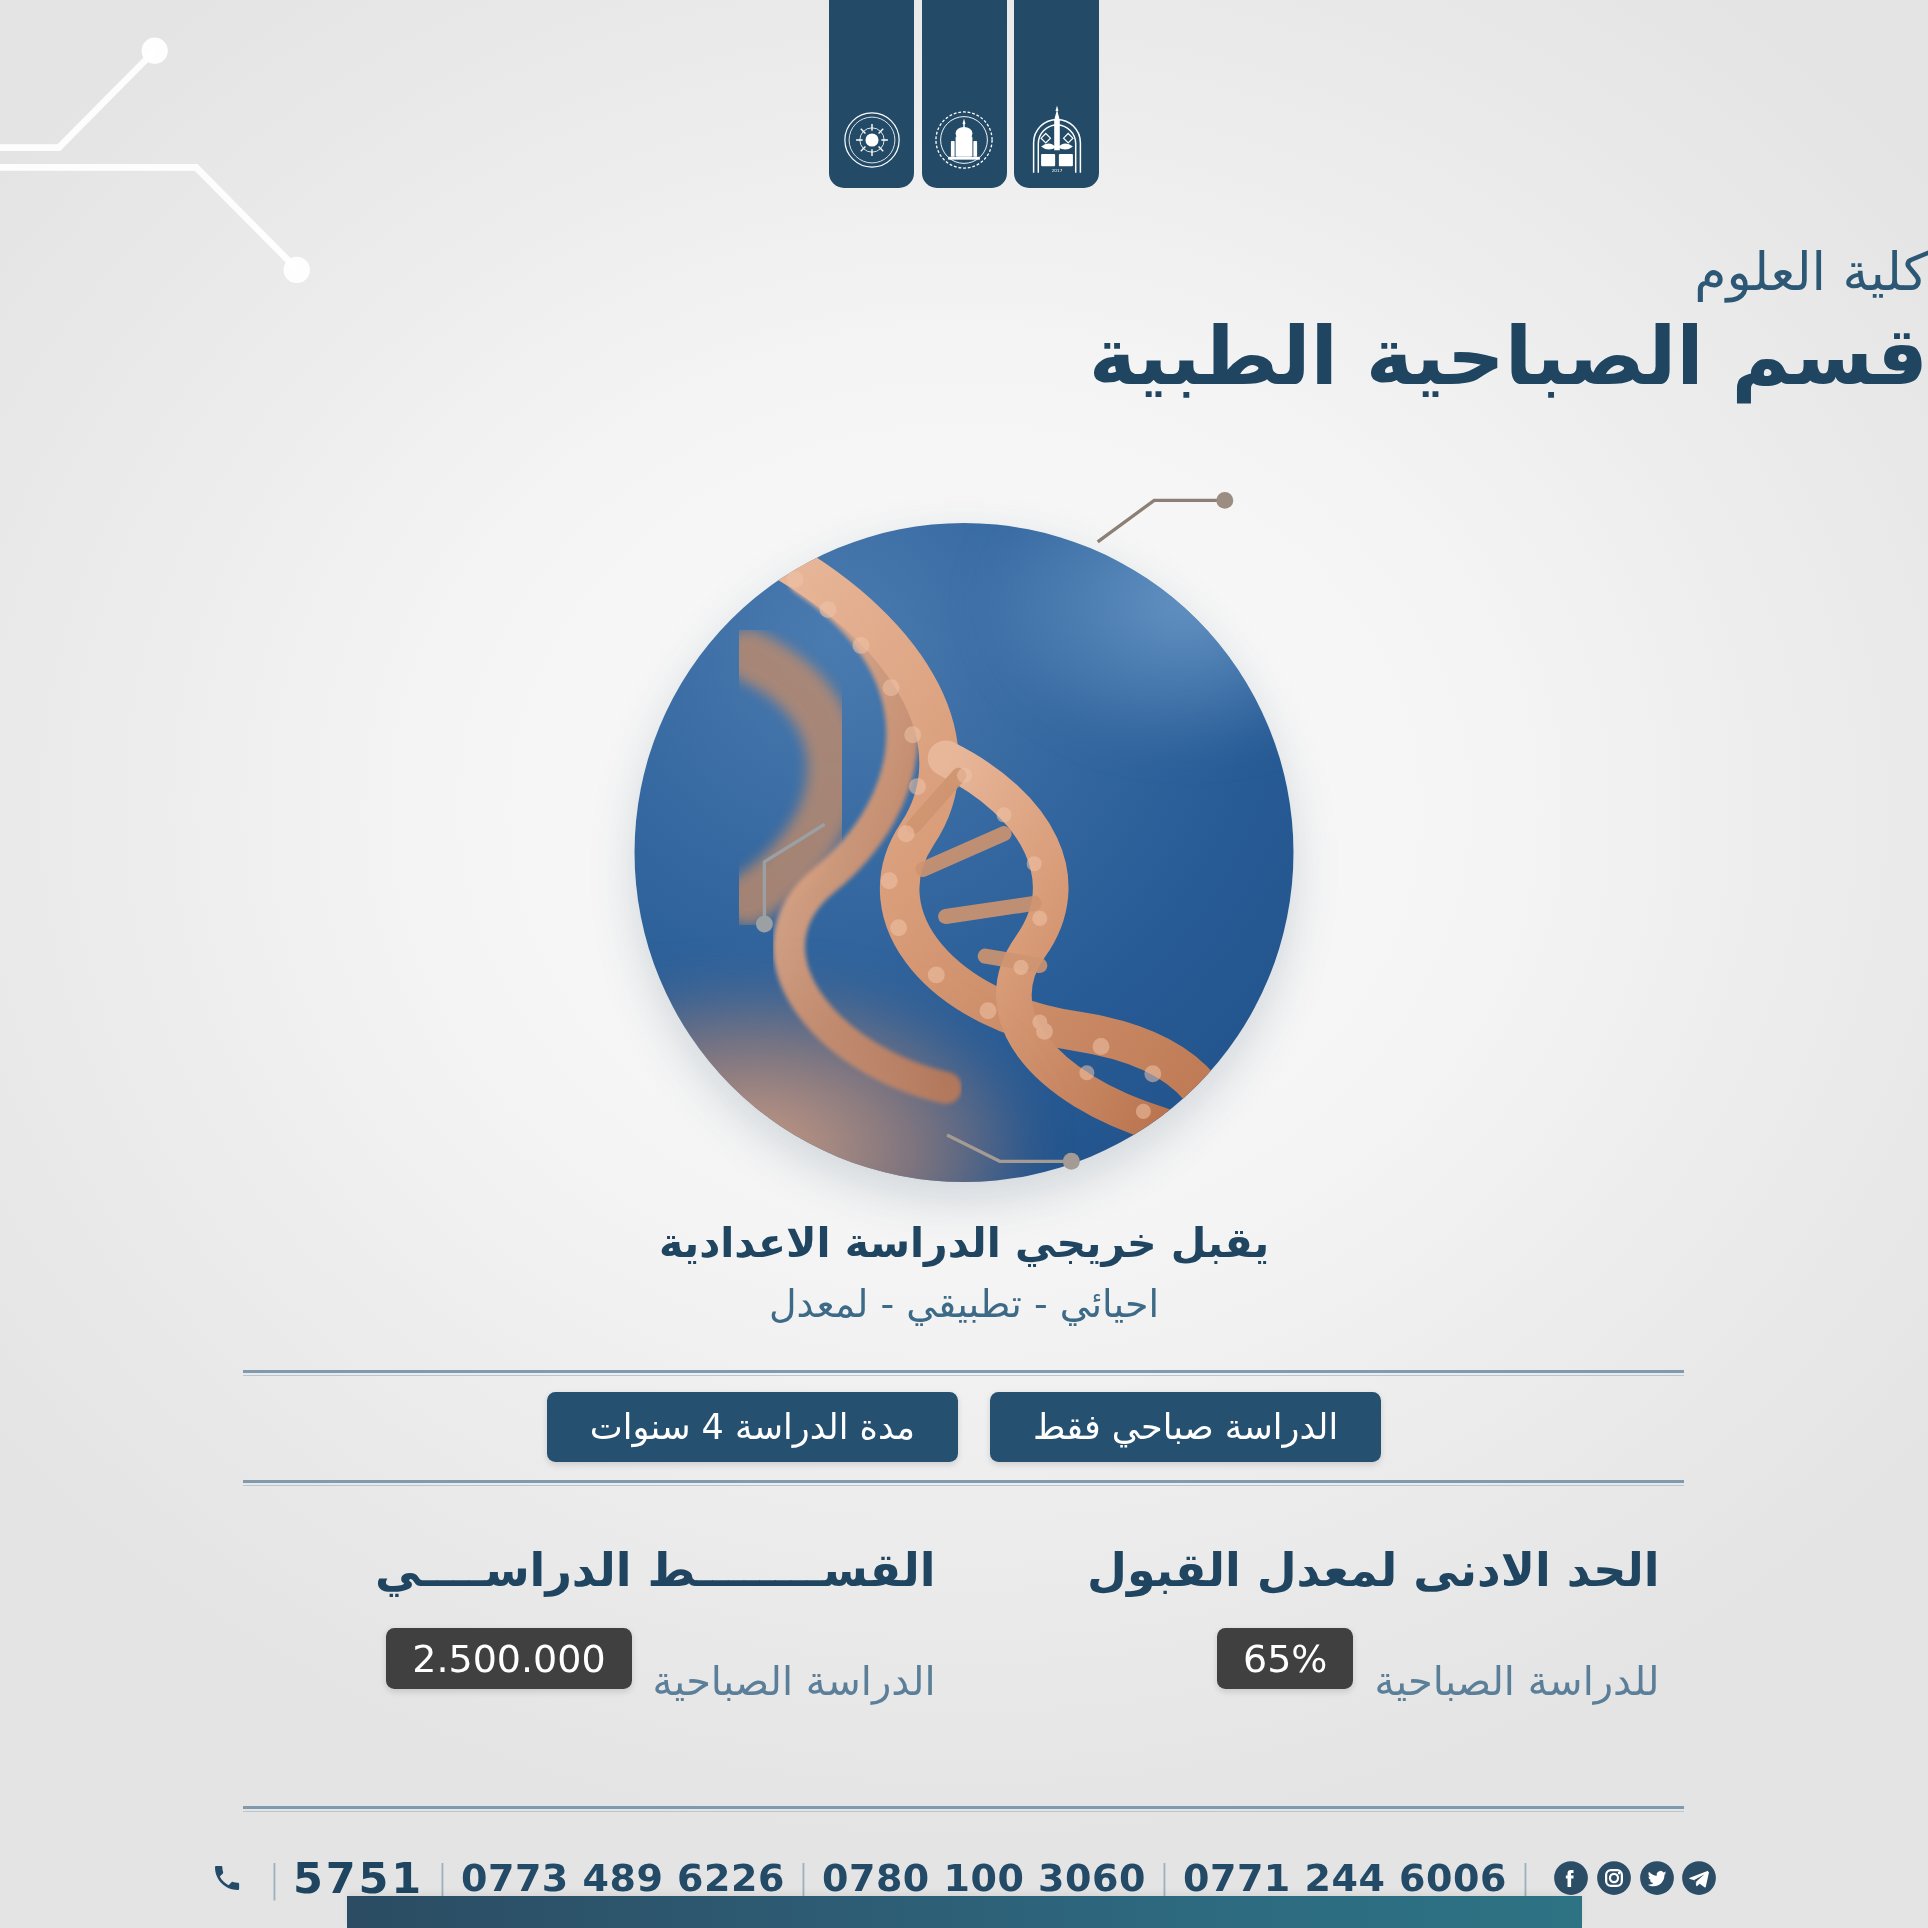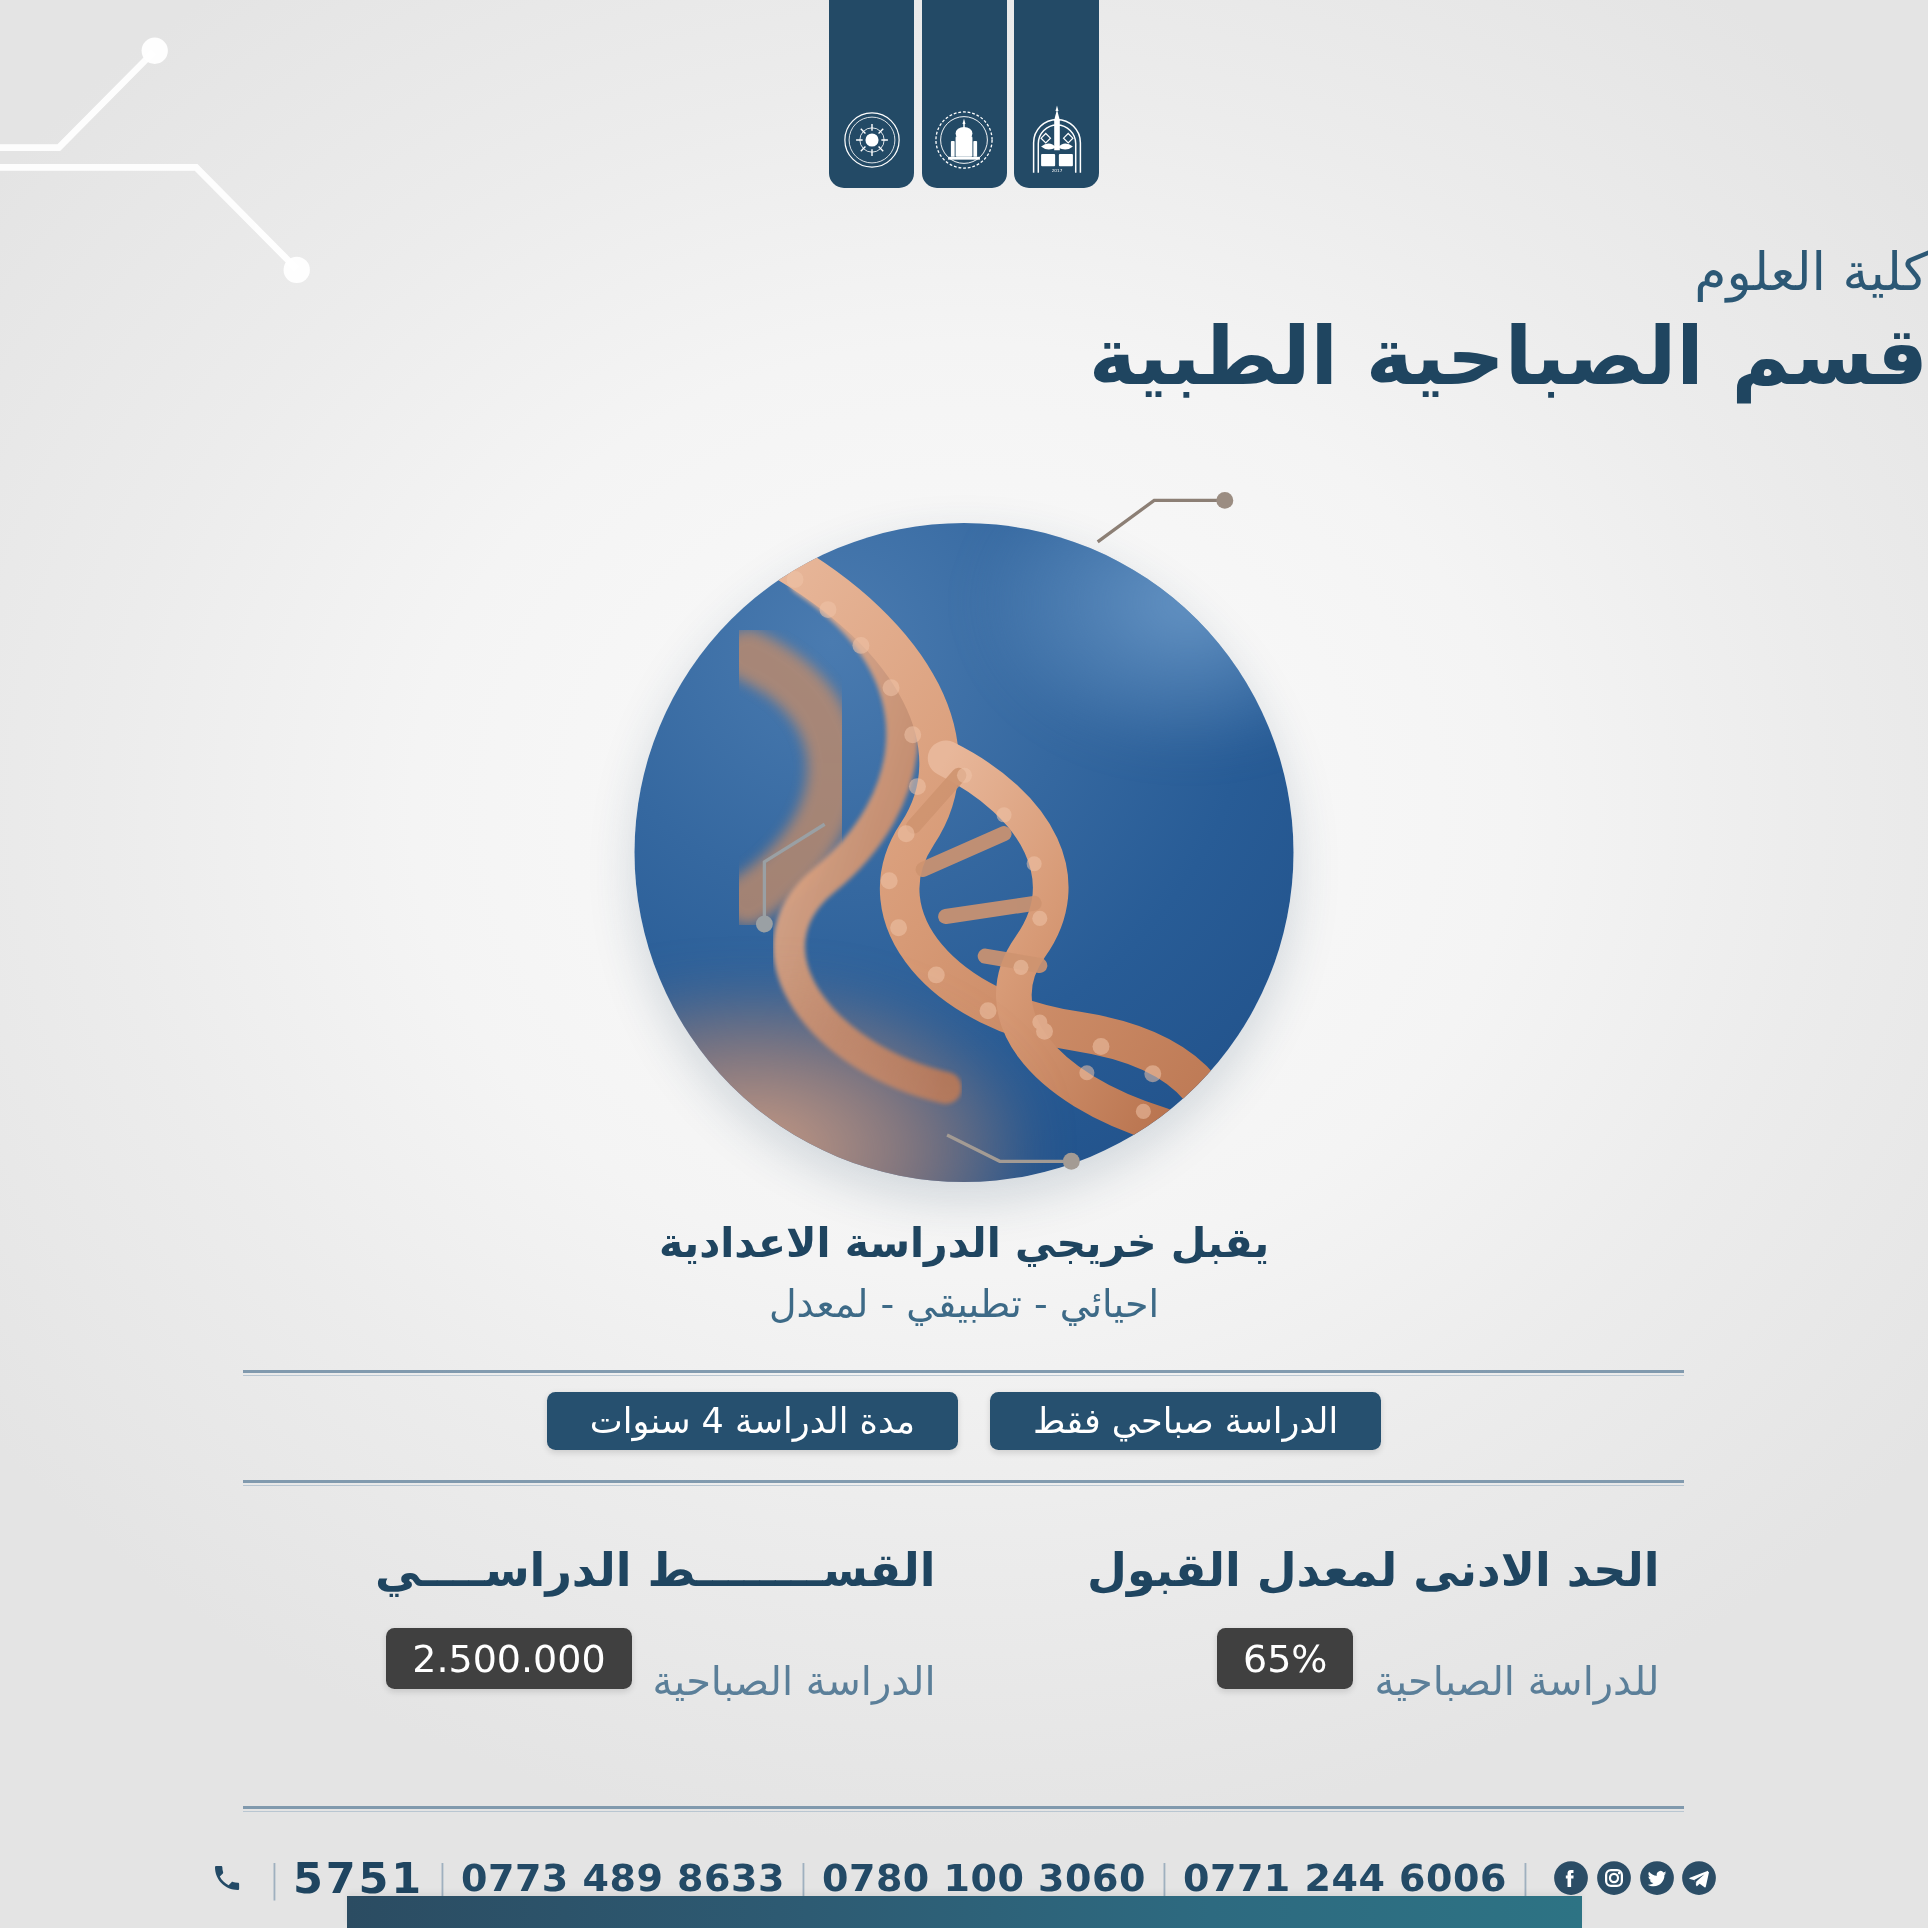--- a/index.html
+++ b/index.html
@@ -73,21 +73,21 @@
   #rule-foot{ top:1806px; }
 
   
   .badges {
     position:absolute; top:1392px; left:0; right:0;
     display:flex; justify-content:center; gap:32px;
   }
   .badge {
     background:#26506f; color:#ffffff; border-radius:8.5px;
     font-size:35px; font-weight:400;
-    padding:9px 43px; min-width:0; white-space:nowrap;
+    padding:15px 43px; min-width:0; white-space:nowrap;
     box-shadow:0 2.8px 6.6px rgba(0,0,0,.13);
   }
 
   
   .info { position:absolute; top:1544px; left:243px; width:1441px; display:flex; }
   .col { width:50%; }
   .col.right { text-align:right; padding-right:24.5px; }
   .col.left  { text-align:right; padding-right:28px; }
   .col h3 { font-size:46px; font-weight:bold; color:#1f4560; line-height:1.15; white-space:nowrap; }
   .col .row {
@@ -331,21 +331,21 @@
 
   <span class="phone-icon">
     <svg width="32" height="32" viewBox="0 0 24 24" fill="#234a66">
       <path d="M6.6 10.8c1.4 2.8 3.8 5.1 6.6 6.6l2.2-2.2c.3-.3.7-.4 1-.2 1.2.4 2.4.6 3.7.6.6 0 1 .4 1 1V20c0 .6-.4 1-1 1C10.6 21 3 13.4 3 4c0-.6.4-1 1-1h3.5c.6 0 1 .4 1 1 0 1.3.2 2.5.6 3.7.1.4 0 .8-.2 1l-2.3 2.1z"></path>
     </svg>
   </span>
 
   <span class="sep">|</span>
   <span class="short">5751</span>
   <span class="sep">|</span>
-  <span class="num">0773 489 8633</span>
+  <span class="num">0773 489 6226</span>
   <span class="sep">|</span>
   <span class="num">0780 100 3060</span>
   <span class="sep">|</span>
   <span class="num">0771 244 6006</span>
   <span class="sep">|</span>
 
   <span class="socials">
     <svg width="36" height="36" viewBox="0 0 32 32">
       <circle cx="16" cy="16" r="15" fill="#2b4d66"></circle>
       <path d="M18.2 16.4h-2.1V24h-3.2v-7.6h-1.5v-2.7h1.5v-1.8c0-1.5.7-3.1 3.1-3.1h2.2v2.7h-1.6c-.3 0-.6.2-.6.7v1.5h2.3l-.1 2.7z" fill="#fff"></path>

